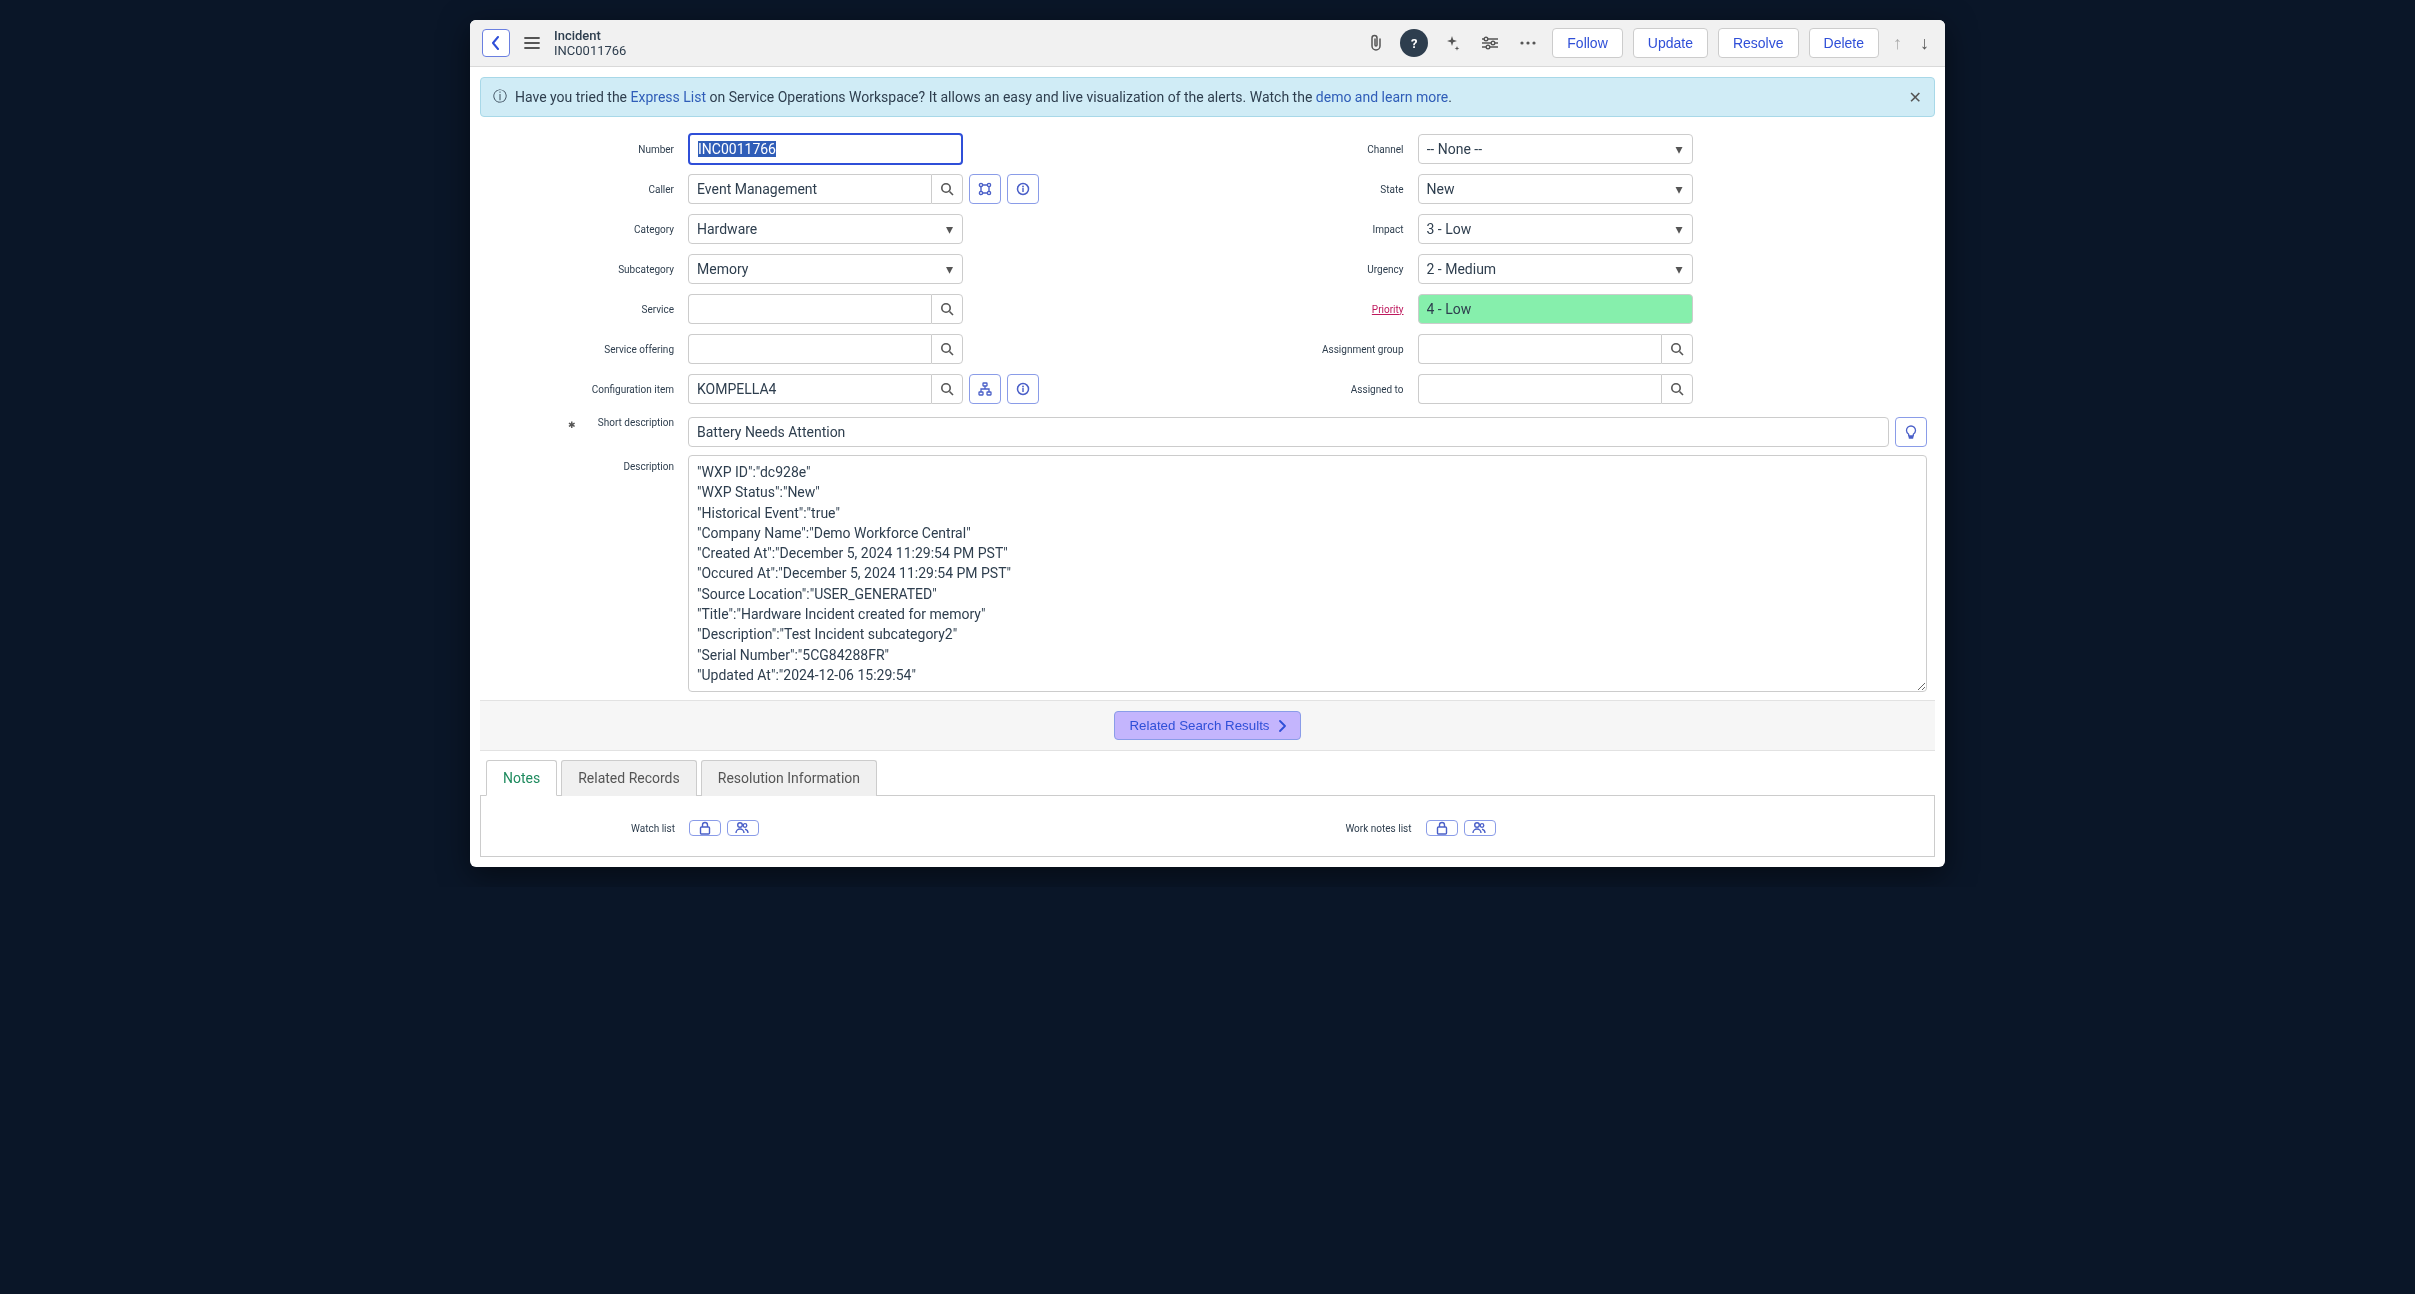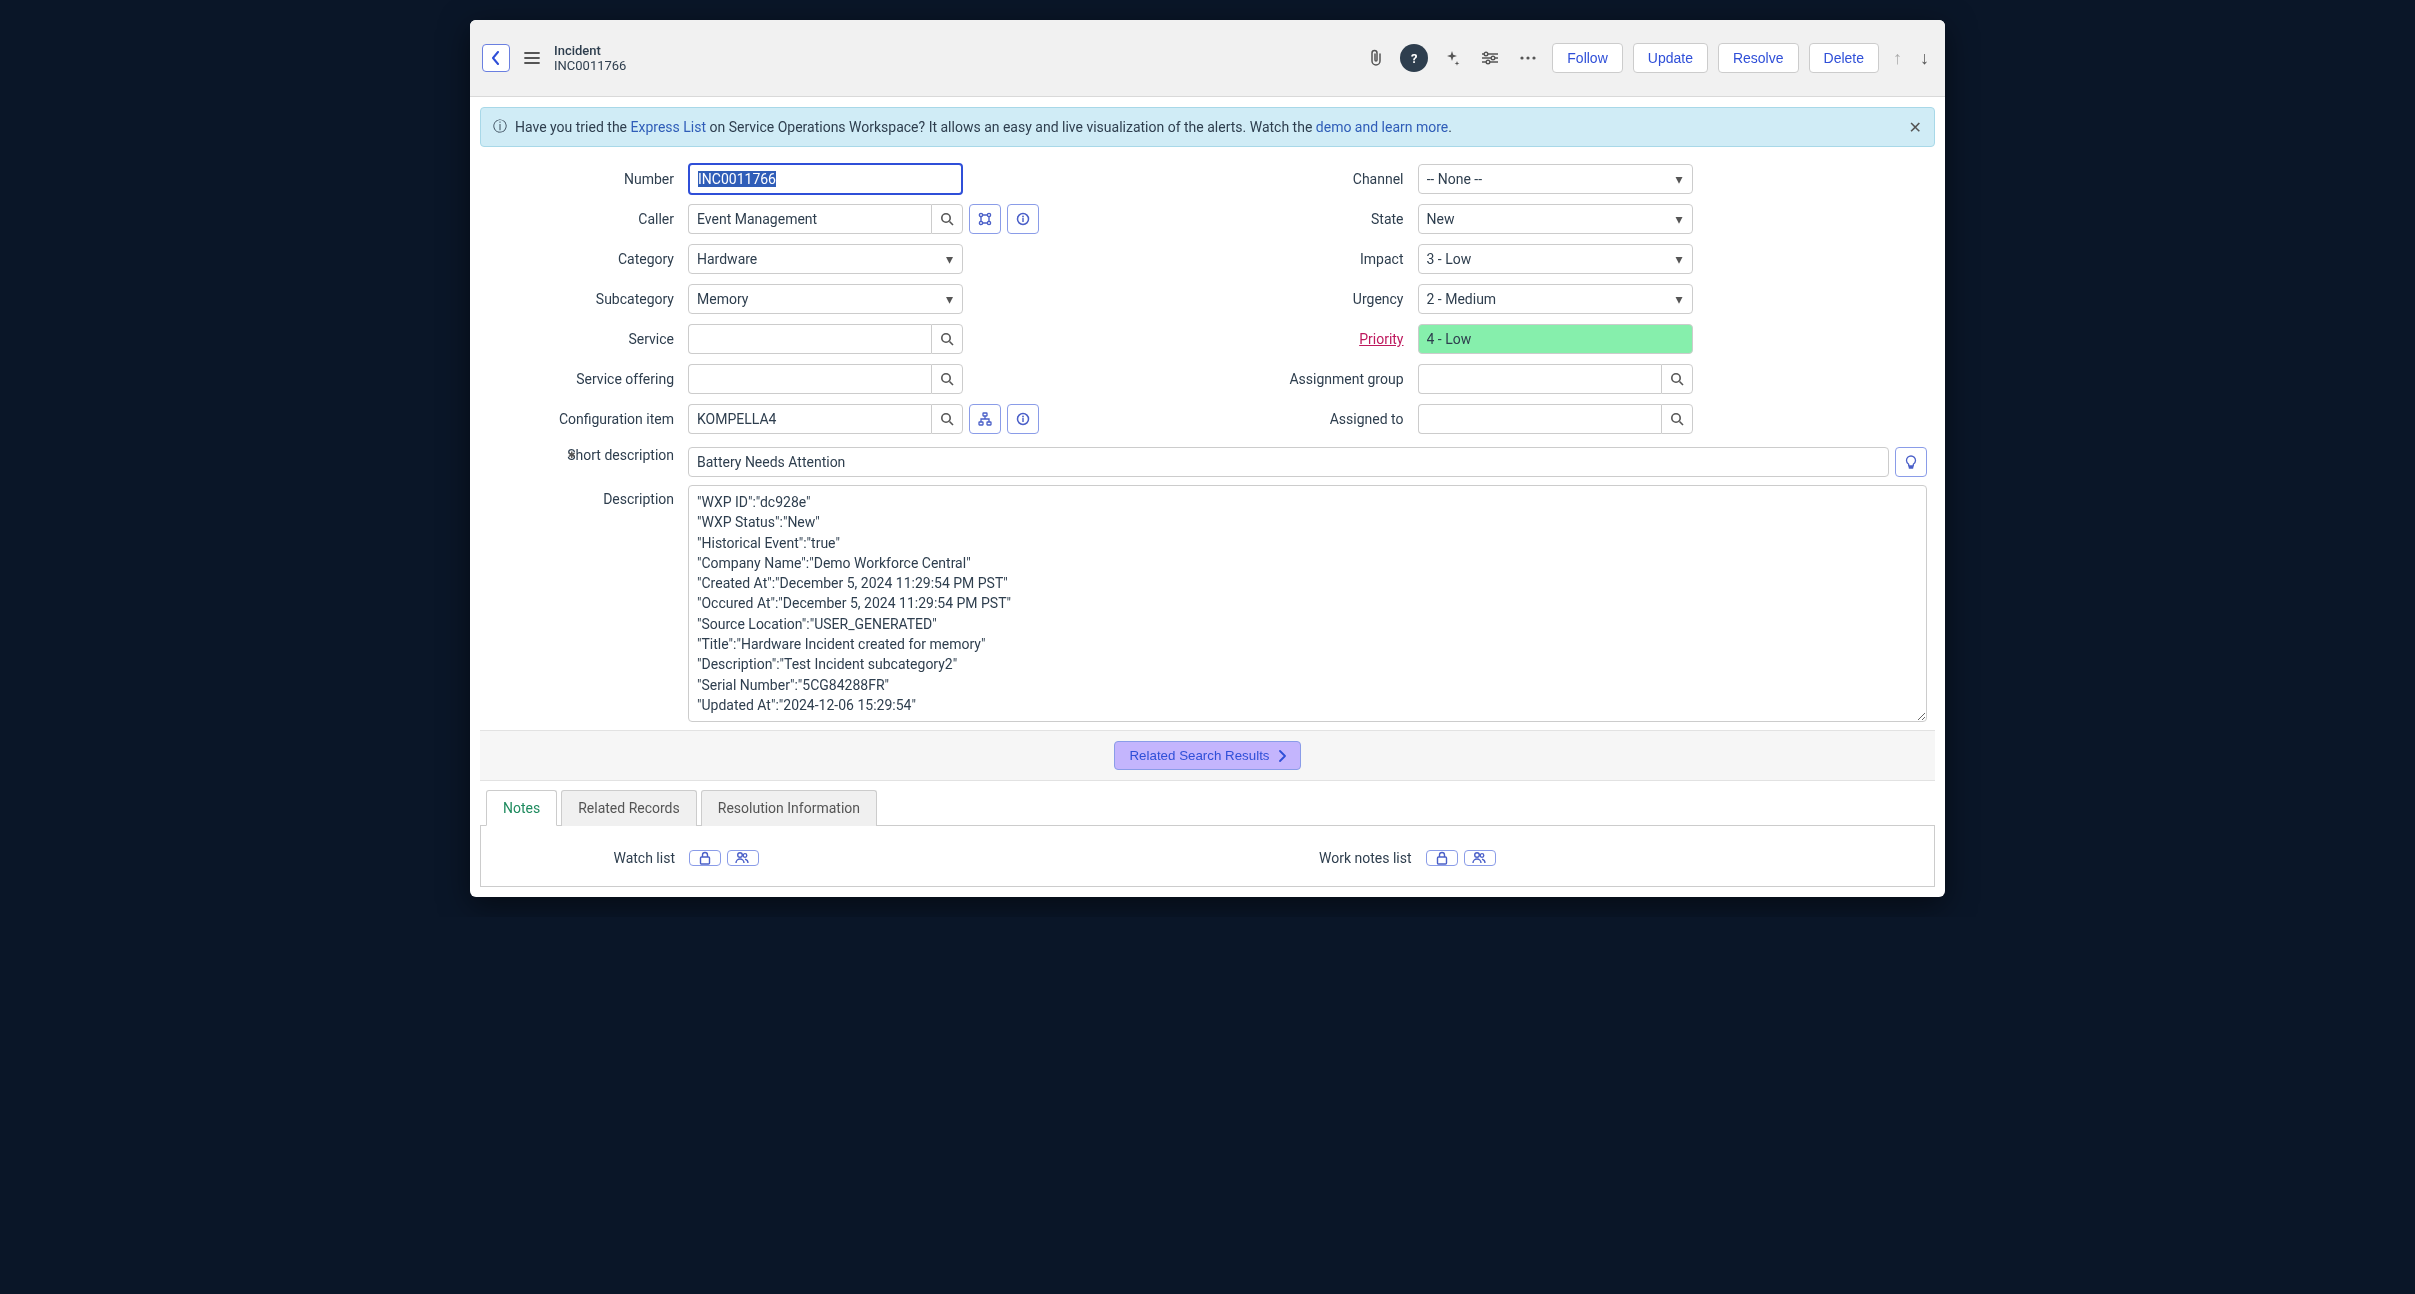--- a/index.html
+++ b/index.html
@@ -15,21 +15,21 @@
     border-radius: 6px;
     box-shadow: 0 8px 30px rgba(0,0,0,0.5);
     overflow: hidden;
     width: 100%;
     max-width: 1475px;
     margin: 0 auto;
   }
   .header {
     background: #f1f1f1;
     border-bottom: 1px solid #d9d9d9;
-    padding: 23px 12px;
+    padding: 8px 12px;
     display: flex;
     align-items: center;
     gap: 10px;
   }
   .back-btn {
     width: 28px; height: 28px;
     border: 1px solid #6a7fe0;
     border-radius: 4px;
     background: #fff;
     color: #2f4fd8;
@@ -85,21 +85,21 @@
     display: flex;
     align-items: center;
     margin-bottom: 8px;
     min-height: 32px;
   }
   .form-label {
     width: 200px;
     text-align: right;
     padding-right: 14px;
     color: #2e3e4e;
-    font-size: 14px;
+    font-size: 10px;
     position: relative;
   }
   .form-label.req::before {
     content: "✱";
     font-size: 9px;
     color: #555;
     position: absolute;
     left: 80px;
     top: 3px;
   }

